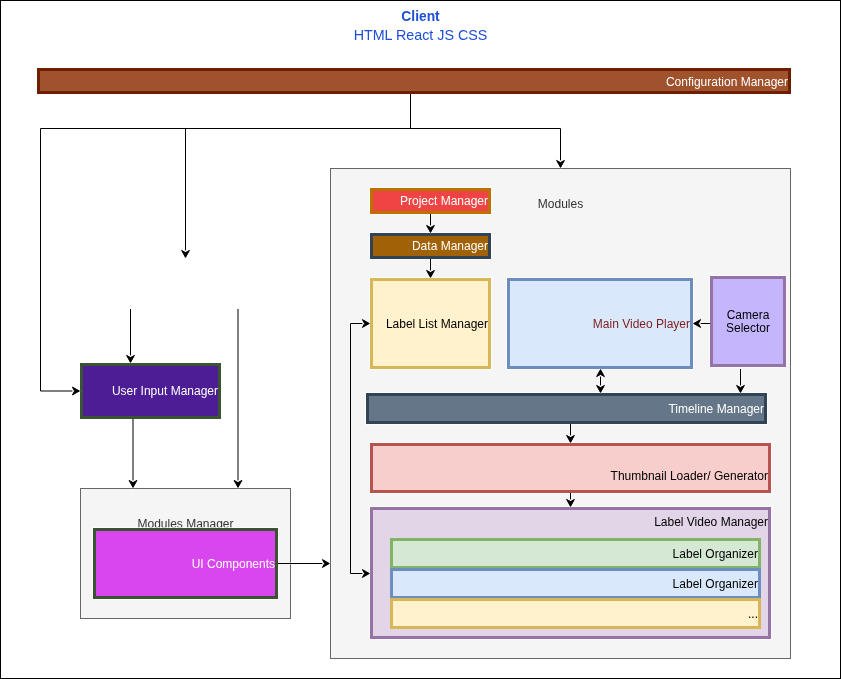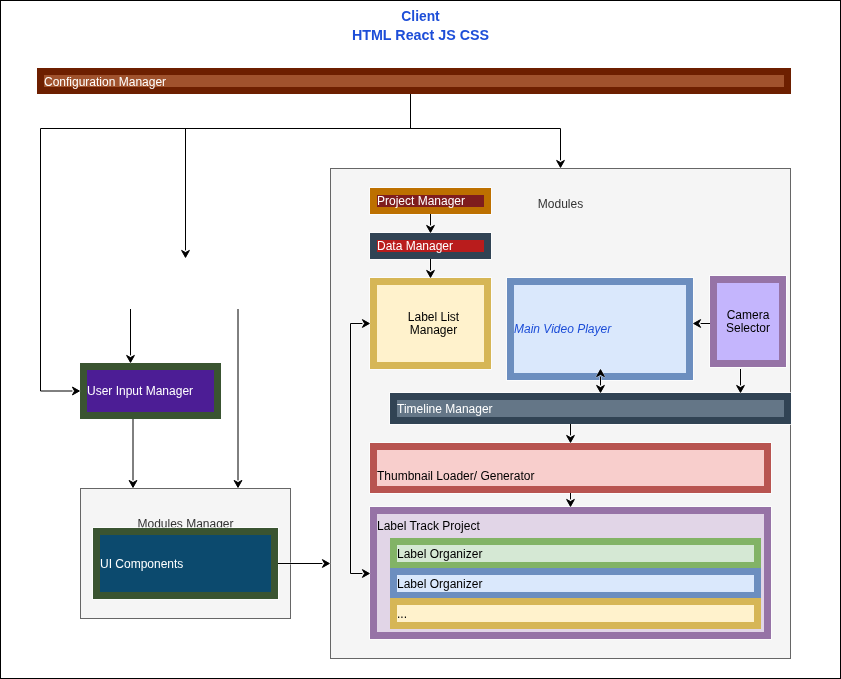--- a/index.html
+++ b/index.html
@@ -1,25 +1,25 @@
 <!DOCTYPE html>
 <html><head>
 <meta charset="utf-8">
 <style>
   html,body{margin:0;padding:0;background:#ffffff;}
   body{font-family:"Liberation Sans",sans-serif;-webkit-font-smoothing:antialiased;}
   #canvas{position:relative;width:841px;height:679px;background:#ffffff;overflow:hidden;}
   #frame{position:absolute;left:0;top:0;width:839px;height:677px;border:1px solid #000000;pointer-events:none;}
-  .node{position:absolute;box-sizing:border-box;border:7px solid #0ea5e9;display:flex;align-items:center;justify-content:flex-start;
+  .node{position:absolute;box-sizing:border-box;border:3px solid #0ea5e9;display:flex;align-items:center;justify-content:flex-end;
         text-align:center;font-size:12px;line-height:13.5px;color:#000000;padding-top:1.6px;}
   .halo{box-shadow:0 0 0 0.7px #ffffff;}
   .container{position:absolute;box-sizing:border-box;background:#f5f5f5;border:1px solid #666666;}
   .ctitle{position:absolute;left:0;right:0;text-align:center;font-size:12px;line-height:13.5px;color:#333333;margin-top:23px;}
   #title b{font-size:13.8px;line-height:18px;font-weight:bold;}
-  #title span{font-size:14.3px;line-height:18px;font-weight:bold;}
+  #title span{font-size:14.3px;line-height:18px;}
   #title{position:absolute;left:0;width:100%;text-align:center;font-size:14px;line-height:18px;color:#1d4ed8;}
   svg.links{position:absolute;left:0;top:0;overflow:visible;}
 </style>
 </head>
 <body>
 
 <div id="canvas">
 
   <div id="frame"></div>
 
@@ -34,58 +34,58 @@
 
 
   <div class="node" style="left:80px;top:363px;width:141px;height:56px;background:#4c1d95;border-color:#3a5431;color:#ffffff;">
     <span>User Input Manager</span>
   </div>
 
   <div class="container" style="left:80px;top:488px;width:211px;height:131px;">
     <div class="ctitle" style="top:6.3px;">Modules Manager</div>
   </div>
 
-  <div class="node halo" style="left:93px;top:528px;width:185px;height:71px;background:#0c4a6e;border-color:#3a5431;color:#ffffff;">
+  <div class="node halo" style="left:93px;top:528px;width:185px;height:71px;background:#d946ef;border-color:#3a5431;color:#ffffff;">
     <span>UI Components</span>
   </div>
 
   <div class="container" style="left:330px;top:168px;width:461px;height:491px;">
     <div class="ctitle" style="top:6.3px;">Modules</div>
   </div>
 
-  <div class="node halo" style="left:370px;top:188px;width:121px;height:26px;background:#7f1d1d;border-color:#bd7000;color:#ffffff;">
+  <div class="node halo" style="left:370px;top:188px;width:121px;height:26px;background:#ef4444;border-color:#bd7000;color:#ffffff;">
     <span>Project Manager</span>
   </div>
 
-  <div class="node halo" style="left:370px;top:233px;width:121px;height:26px;background:#b91c1c;border-color:#314354;color:#ffffff;">
+  <div class="node halo" style="left:370px;top:233px;width:121px;height:26px;background:#a16207;border-color:#314354;color:#ffffff;">
     <span>Data Manager</span>
   </div>
 
   <div class="node halo" style="left:370px;top:278px;width:121px;height:91px;background:#fff2cc;border-color:#d6b656;color:#000000;padding-left:6px;">
     <span>Label List Manager</span>
   </div>
 
-  <div class="node halo" style="left:507px;top:278px;width:186px;height:102px;background:#dae8fc;border-color:#6c8ebf;color:#1d4ed8;font-style:italic;">
+  <div class="node halo" style="left:507px;top:278px;width:186px;height:91px;background:#dae8fc;border-color:#6c8ebf;color:#7f1d1d;">
     <span>Main Video Player</span>
   </div>
 
   <div class="node halo" style="left:710px;top:276px;width:76px;height:91px;background:#c4b5fd;border-color:#9673a6;color:#000000;">
     <span>Camera Selector</span>
   </div>
 
-  <div class="node halo" style="left:390px;top:393px;width:401px;height:31px;background:#647687;border-color:#314354;color:#ffffff;">
+  <div class="node halo" style="left:366px;top:393px;width:401px;height:31px;background:#647687;border-color:#314354;color:#ffffff;">
     <span>Timeline Manager</span>
   </div>
 
   <div class="node halo" style="left:370px;top:443px;width:401px;height:50px;background:#f8cecc;border-color:#b85450;color:#000000;padding-top:17px;">
     <span>Thumbnail Loader/ Generator</span>
   </div>
 
   <div class="node halo" style="left:370px;top:507px;width:401px;height:132px;background:#e1d5e7;border-color:#9673a6;color:#000000;align-items:flex-start;padding-top:5.9px;">
-    <span>Label Track Project</span>
+    <span>Label Video Manager</span>
   </div>
 
   <div class="node" style="left:390px;top:538px;width:371px;height:31px;background:#d5e8d4;border-color:#82b366;color:#000000;">
     <span>Label Organizer</span>
   </div>
 
   <div class="node" style="left:390px;top:568px;width:371px;height:31px;background:#dae8fc;border-color:#6c8ebf;color:#000000;">
     <span>Label Organizer</span>
   </div>
 

